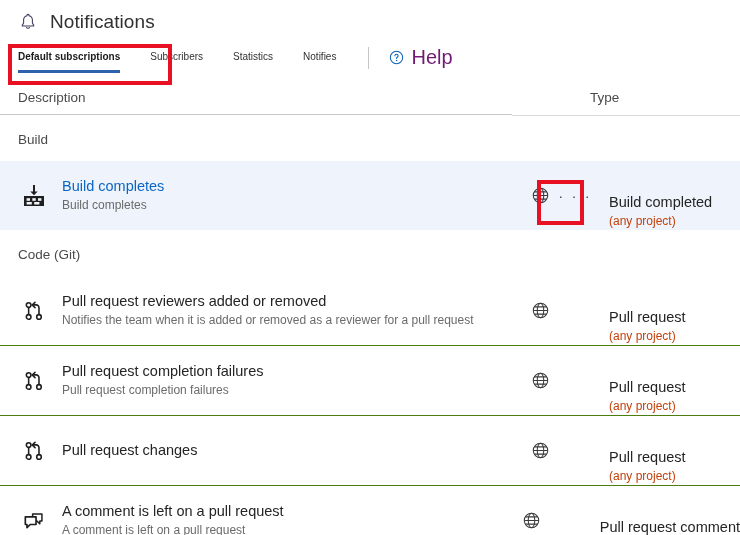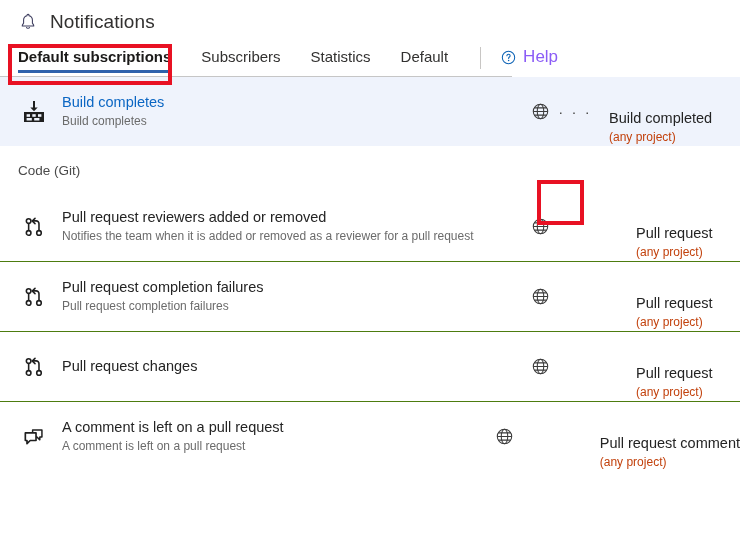--- a/index.html
+++ b/index.html
@@ -44,21 +44,21 @@
     position: relative;
     display: flex;
     align-items: flex-end;
     height: 38px;
     padding-left: 18px;
     margin-top: 8px;
     box-sizing: border-box;
   }
   .tab {
     position: relative;
-    font-size: 15px;
+    font-size: 10px;
     color: #323130;
     padding: 0 0 11px 0;
     margin-right: 30px;
     cursor: pointer;
     white-space: nowrap;
     line-height: 16px;
   }
   .tab.active {
     font-weight: bold;
     color: #1b1a19;
@@ -84,22 +84,22 @@
     padding-bottom: 11px;
     cursor: pointer;
   }
   .help-icon {
     width: 15px;
     height: 15px;
     margin-right: 7px;
     display: block;
   }
   .help-label {
-    font-size: 17px;
-    color: #8b5cf6;
+    font-size: 20px;
+    color: #701a75;
     line-height: 16px;
   }
 
   
   .grid {
     position: relative;
     width: 740px;
   }
   .grid-head {
     display: flex;
@@ -217,21 +217,21 @@
     margin-top: 32px;
   }
   .type-scope {
     font-size: 12px;
     color: #c2410c;
     line-height: 17px;
     margin-top: 1px;
     white-space: nowrap;
   }
   .type-cell-with-menu { padding-left: 18px; }
-  .type-cell-plain { padding-left: 18px; gap: 27px; }
+  .type-cell-plain { padding-left: 18px; }
   .type-cell-plain .type-texts { margin-left: 59px; }
 
   
   .annot {
     position: absolute;
     border: 4px solid #e81123;
     pointer-events: none;
     box-sizing: border-box;
   }
   #annot-tab  { left: 8px;   top: 44px;  width: 164px; height: 41px; }
@@ -252,40 +252,49 @@
   <div class="tab active">
     <span>Default subscriptions</span>
   </div>
   <div class="tab">
     <span>Subscribers</span>
   </div>
   <div class="tab">
     <span>Statistics</span>
   </div>
   <div class="tab">
-    <span>Default</span>
+    <span>Notifies</span>
   </div>
   <div class="tab-divider"></div>
   <div class="help-item">
     <svg class="help-icon" viewBox="0 0 16 16">
       <circle cx="8" cy="8" r="6.6" fill="none" stroke="#0b62b5" stroke-width="1.1"></circle>
       <path d="M6.3 6.2c0-1 .8-1.7 1.75-1.7s1.7.65 1.7 1.6c0 1.4-1.6 1.3-1.6 2.6v.35" fill="none" stroke="#0b62b5" stroke-width="1.1" stroke-linecap="round"></path>
       <circle cx="8.15" cy="11.2" r=".8" fill="#0b62b5"></circle>
     </svg>
     <span class="help-label">Help</span>
   </div>
 </div>
 
 <div class="grid">
 
+  <div class="grid-head">
+    <div class="col-desc">
+      <span class="head-label">Description</span>
+    </div>
+    <div class="col-type">
+      <span class="head-label">Type</span>
+    </div>
+  </div>
   <div class="head-rule">
     <div class="r1"></div>
       <div class="r2"></div>
   </div>
 
+  <div class="group-title">Build</div>
 
   <div class="row selected first">
     <div class="row-desc">
       <div class="row-icon">
         <svg viewBox="0 0 26 26" width="26" height="26">
           <path d="M13 2v8.2" stroke="#1f1f1f" stroke-width="2" fill="none"></path>
           <path d="M9.3 8.4 13 12.2l3.7-3.8z" fill="#1f1f1f"></path>
           <rect x="3" y="13" width="20" height="10" fill="#1f1f1f"></rect>
           <rect x="5.6" y="15.2" width="3.4" height="2.6" fill="#eff3fc"></rect>
           <rect x="11.3" y="15.2" width="3.4" height="2.6" fill="#eff3fc"></rect>

